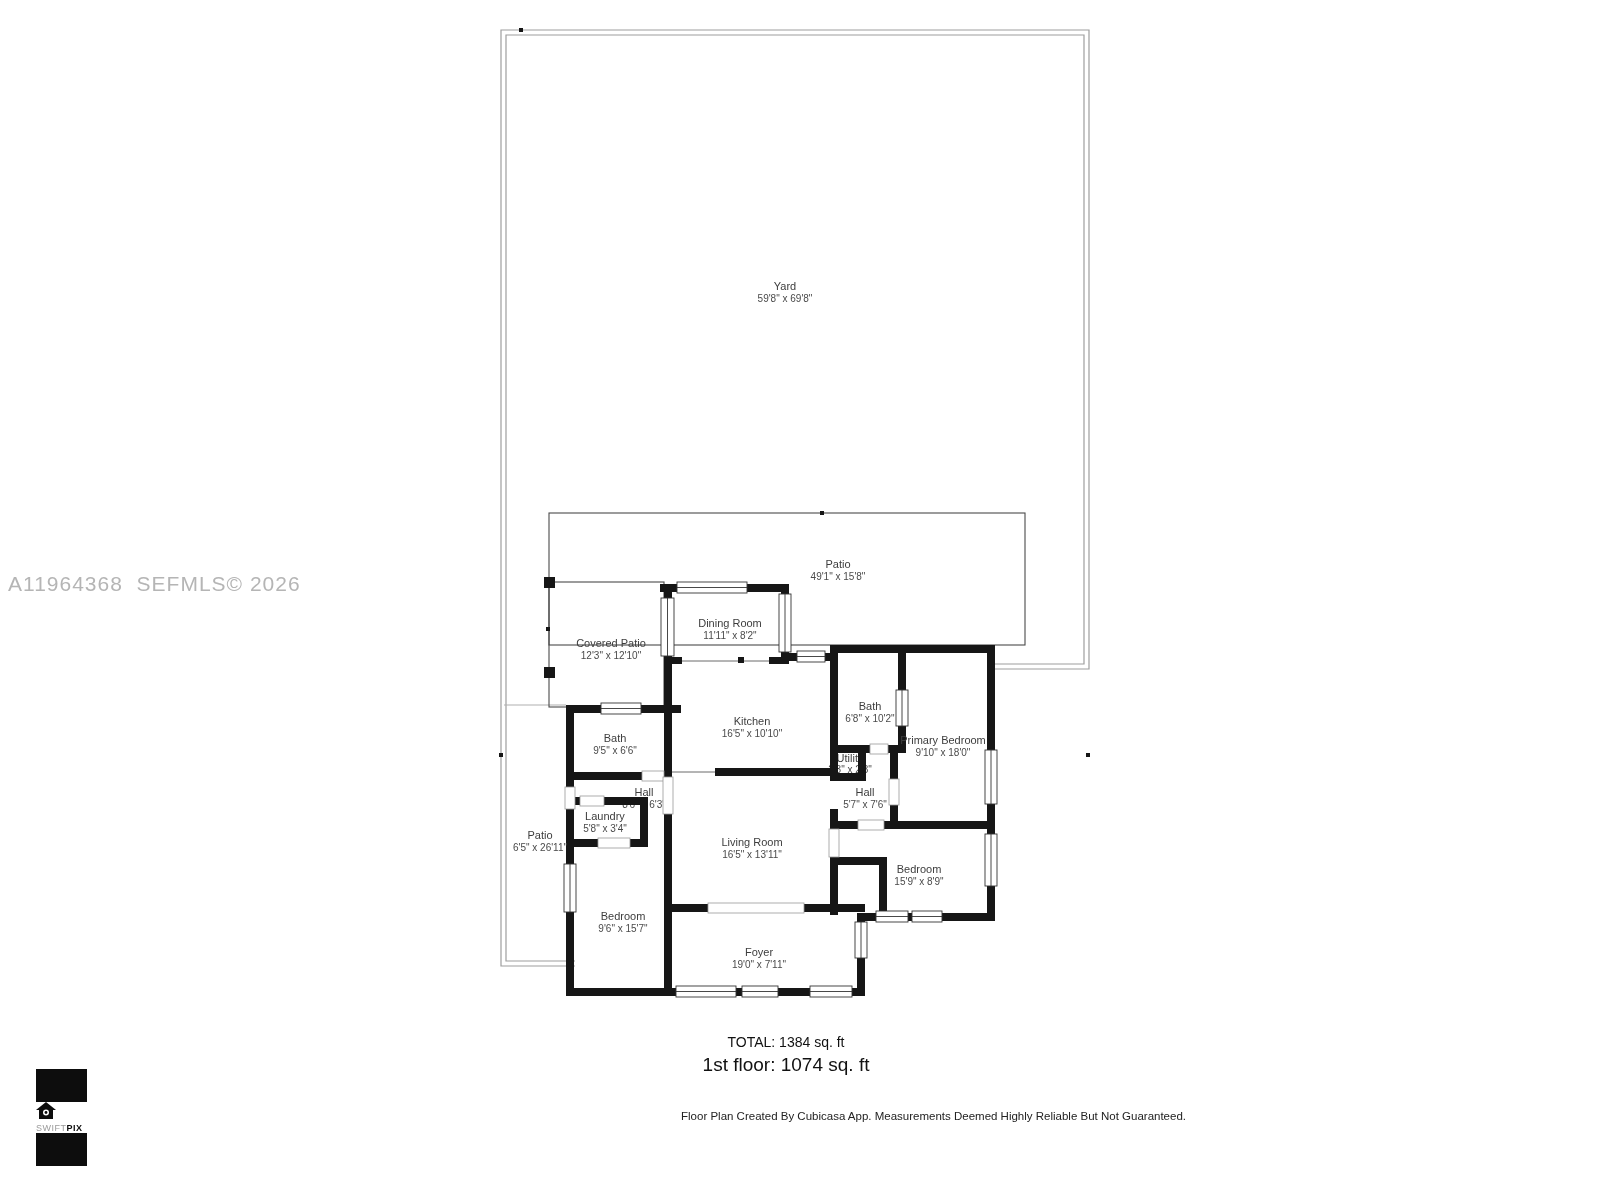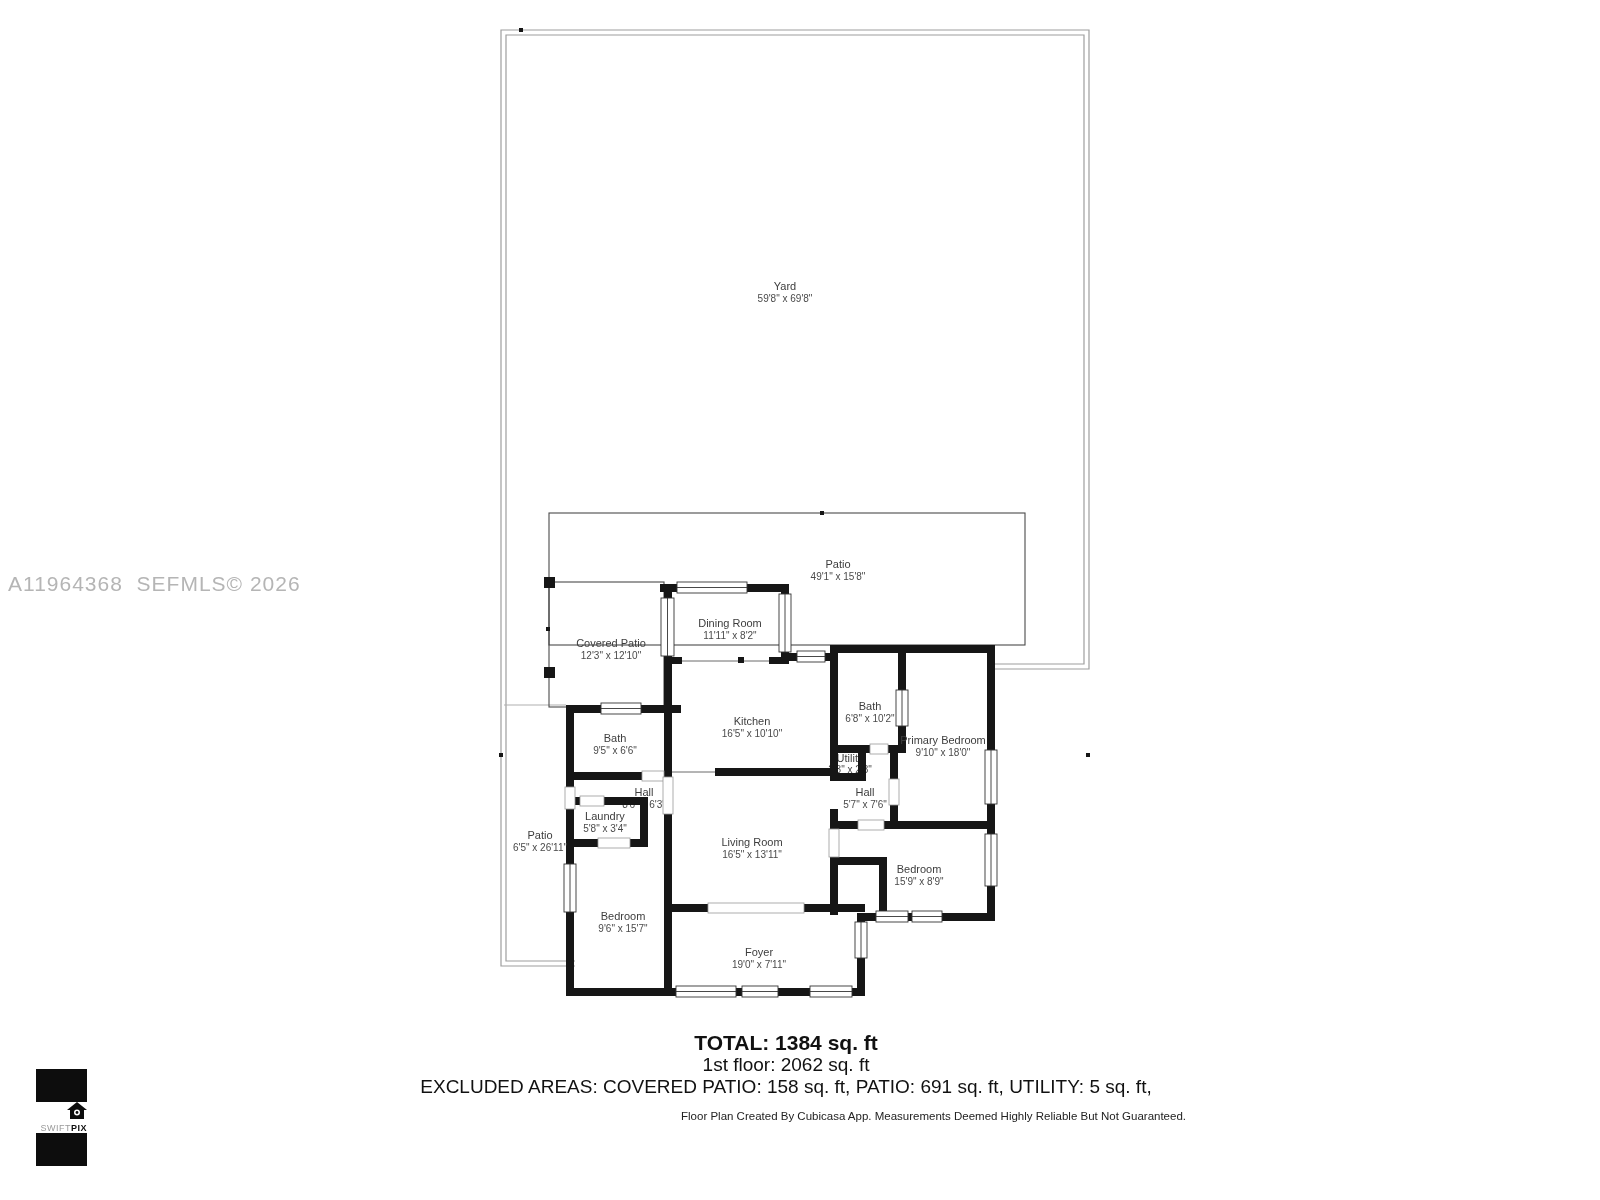--- a/index.html
+++ b/index.html
@@ -4,27 +4,27 @@
 <style>
   html,body{margin:0;padding:0;background:#ffffff;}
   #stage{position:relative;width:1600px;height:1200px;background:#ffffff;overflow:hidden;
          font-family:"Liberation Sans", sans-serif;}
   #watermark{position:absolute;left:8px;top:572px;font-size:21px;color:#b5b5b5;
              letter-spacing:1px;white-space:pre;}
   #plan-svg{position:absolute;left:0;top:0;}
   .room-name{font-size:11px;fill:#3d3d3d;}
   .room-dims{font-size:10px;fill:#4a4a4a;}
   #summary{position:absolute;left:386px;top:1031px;width:800px;text-align:center;color:#111;}
-  #summary .total{font-size:21px;font-weight:bold;line-height:23px;}
+  #summary .total{font-size:14px;font-weight:normal;line-height:23px;}
   #summary .line{font-size:19px;line-height:22px;}
   #footer-note{position:absolute;left:386px;top:1110px;width:800px;text-align:right;
                font-size:11.5px;color:#222;}
   #logo{position:absolute;left:36px;top:1069px;width:52px;}
   .logo-block{width:51px;height:33px;background:#0d0d0d;}
-  #logo-mid{width:51px;text-align:right;}
+  #logo-mid{width:51px;text-align:left;}
   #logo-text{font-size:9px;letter-spacing:.5px;white-space:nowrap;}
   #logo-text .swift{color:#9a9a9a;font-weight:normal;}
   #logo-text .pix{color:#0d0d0d;font-weight:bold;}
 </style>
 </head>
 <body>
 
 <div id="stage">
 
   <div id="watermark">A11964368  SEFMLS© 2026</div>
@@ -247,22 +247,21 @@
       </g>
       <g>
         <text class="room-name" x="540" y="839">Patio</text>
         <text class="room-dims" x="540" y="851">6'5" x 26'11"</text>
       </g>
     </g>
   </svg>
 
   <div id="summary">
     <div class="total">TOTAL: 1384 sq. ft</div>
-    <div class="line">1st floor: 2062 sq. ft</div>
-    <div class="line">EXCLUDED AREAS: COVERED PATIO: 158 sq. ft, PATIO: 691 sq. ft, UTILITY: 5 sq. ft,</div>
+    <div class="line">1st floor: 1074 sq. ft</div>
   </div>
 
   <div id="footer-note">Floor Plan Created By Cubicasa App. Measurements Deemed Highly Reliable But Not Guaranteed.</div>
 
   <div id="logo">
     <div class="logo-block"></div>
     <div id="logo-mid">
       <svg width="20" height="17" viewBox="0 0 20 17">
         <path d="M10 0 L20 8 L17 8 L17 17 L3 17 L3 8 L0 8 Z" fill="#0d0d0d"></path>
         <circle cx="10" cy="10.5" r="3" fill="#ffffff"></circle>

